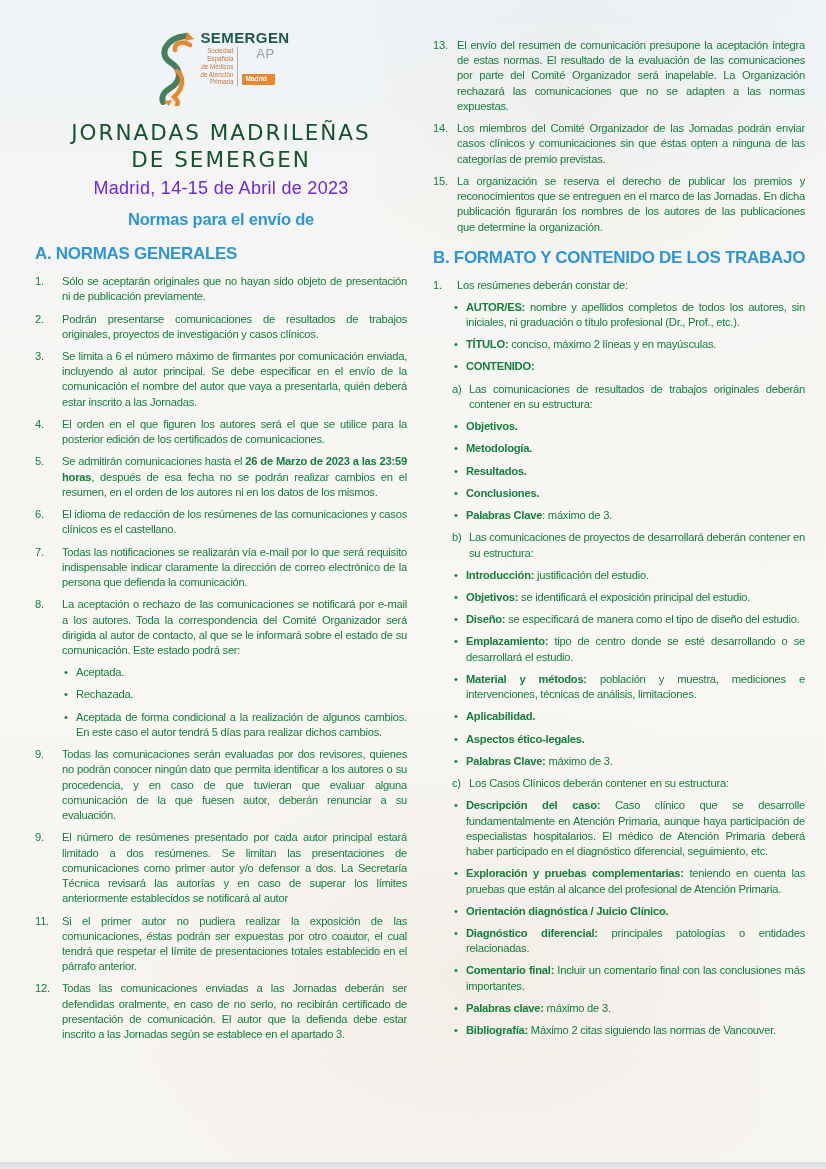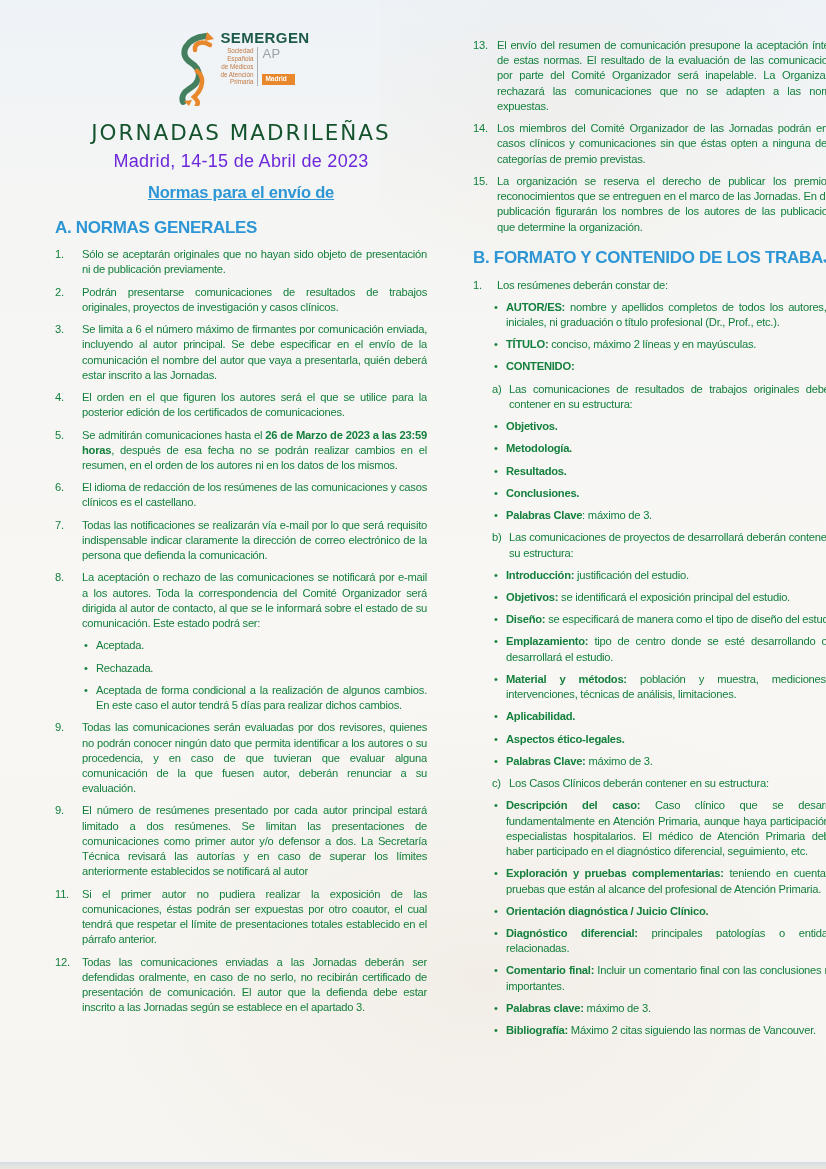--- a/index.html
+++ b/index.html
@@ -10,41 +10,41 @@
   }
   .wm{position:absolute;pointer-events:none;}
   .wm1{left:380px;top:0;width:460px;height:300px;
     background:radial-gradient(ellipse at 40% 30%,rgba(210,190,160,.10),transparent 70%);}
   .wm2{left:60px;top:700px;width:700px;height:460px;
     background:radial-gradient(ellipse at 60% 60%,rgba(205,180,150,.12),transparent 70%);}
   .page{
     position:relative;display:flex;gap:26px;
     padding:30px 24px 0 35px;height:1129px;box-sizing:border-box;
   }
-  .col{width:372px;flex:0 0 372px;overflow:hidden;height:100%;margin-left:20px;}
+  .col{width:372px;flex:0 0 372px;overflow:hidden;height:100%;}
   .col.right{padding-top:8px;box-sizing:border-box;}
 
   
   .masthead{text-align:center;margin-bottom:14px;}
   .logo{display:inline-flex;align-items:flex-start;gap:4px;margin:0 auto 2px auto;text-align:left;}
   .logo svg{display:block;}
   .brand{font-weight:bold;font-size:15px;letter-spacing:.4px;color:#1d5a49;line-height:1;}
   .logo-sub{display:flex;align-items:flex-start;margin-top:2px;}
   .tagline{display:flex;flex-direction:column;align-items:flex-end;
     font-size:6.3px;line-height:1.25;color:#c07a45;padding-right:4px;}
   .logo-divider{width:1px;background:#aab2b6;align-self:stretch;margin-right:4px;}
-  .ap-block{display:flex;flex-direction:column;gap:14px;}
+  .ap-block{display:flex;flex-direction:column;gap:14px;align-items:flex-end;}
   .ap{font-size:13px;color:#97a1a6;line-height:1;letter-spacing:.5px;}
   .madrid{background:#e8872b;color:#fff;font-weight:bold;font-size:6.5px;
     padding:2px 8px 2px 3px;line-height:1;}
   .title{margin:10px 0 4px 0;font-weight:normal;
     font-size:21.5px;line-height:1.25;letter-spacing:2px;color:#14532d;
     font-family:"DejaVu Sans",sans-serif;}
   .date{font-size:18px;color:#6d28d9;margin:4px 0 10px 0;letter-spacing:.3px;}
-  .subtitle{margin:6px 0 0 0;font-size:16.5px;line-height:1.25;font-weight:bold;color:#2e96d5;letter-spacing:-.2px;text-decoration:underline;}
+  .subtitle{margin:6px 0 0 0;font-size:16.5px;line-height:1.25;font-weight:bold;color:#2e96d5;letter-spacing:-.2px;}
 
   
   .sec-head{margin:16px 0 10px 0;font-size:17px;font-weight:bold;color:#2e96d5;
     letter-spacing:-.3px;line-height:1.1;}
   .col.right .sec-head{margin-top:14px;white-space:nowrap;}
 
   
   .norm-list{color:#15803d;}
   .item{display:flex;margin-bottom:7px;font-size:11.2px;line-height:1.36;letter-spacing:-.25px;}
   .item .txt{flex:1;text-align:justify;}
@@ -93,21 +93,21 @@
               <span>Primaria</span>
             </div>
             <div class="logo-divider"></div>
             <div class="ap-block">
               <div class="ap">AP</div>
               <div class="madrid">Madrid</div>
             </div>
           </div>
         </div>
       </div>
-      <h1 class="title"><span>JORNADAS MADRILEÑAS</span><br></h1>
+      <h1 class="title"><span>JORNADAS MADRILEÑAS</span><br><span>DE SEMERGEN</span></h1>
       <div class="date">Madrid, 14-15 de Abril de 2023</div>
       <h2 class="subtitle"><span>Normas para el envío de</span><br></h2>
     </div>
 
     <h3 class="sec-head">A. NORMAS GENERALES</h3>
     <div class="norm-list">
         <div class="item num">
           <span class="mark">1.</span>
           <div class="txt"><span>Sólo se aceptarán originales que no hayan sido objeto de presentación ni de publicación previamente.</span></div>
         </div>

